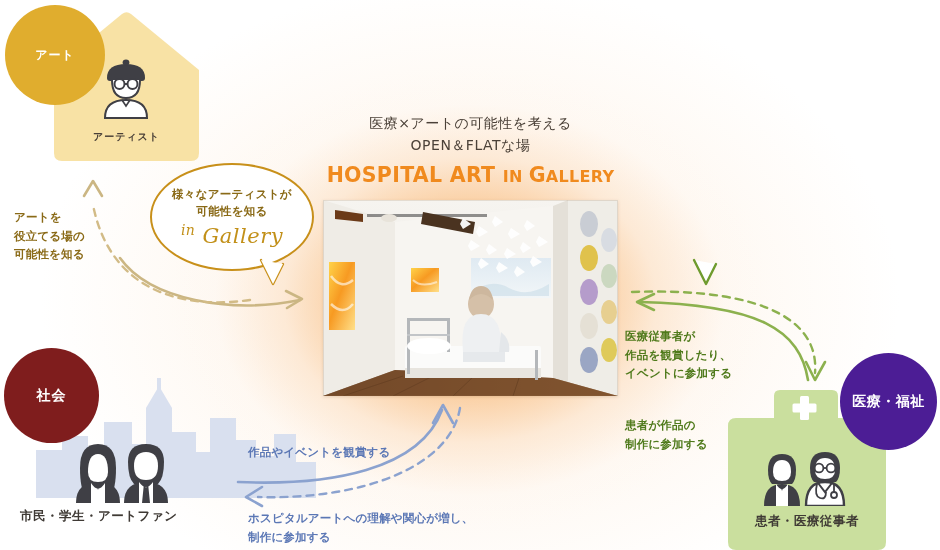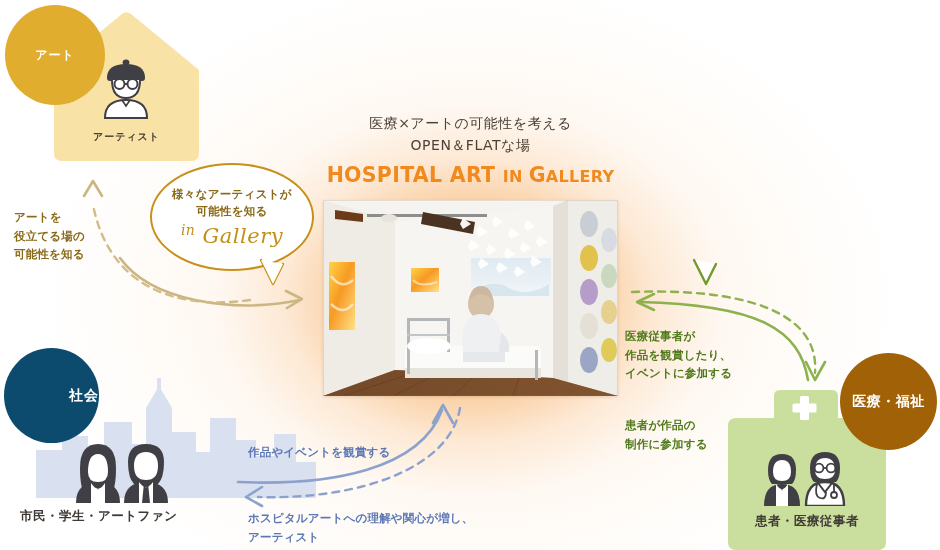--- a/index.html
+++ b/index.html
@@ -24,30 +24,30 @@
   .art-house{position:absolute;left:44px;top:8px;width:165px;height:155px;z-index:3;}
   .art-circle{position:absolute;left:5px;top:5px;width:100px;height:100px;border-radius:50%;
     background:#e0ad2e;z-index:5;display:flex;align-items:center;justify-content:center;}
   .art-circle span{color:#fff;font-size:12px;font-weight:bold;letter-spacing:1px;}
   .art-label{position:absolute;left:44px;top:130px;width:165px;text-align:center;
     font-size:10px;font-weight:bold;color:#4a4038;letter-spacing:1px;z-index:6;}
   .artist-icon{position:absolute;left:95px;top:58px;width:62px;height:62px;z-index:6;}
 
   
   .social-circle{position:absolute;left:4px;top:348px;width:95px;height:95px;border-radius:50%;
-    background:#0c4a6e;z-index:4;display:flex;align-items:center;justify-content:flex-end;}
+    background:#7f1d1d;z-index:4;display:flex;align-items:center;justify-content:center;}
   .social-circle span{color:#fff;font-size:14px;font-weight:bold;letter-spacing:1px;}
   .citizens-icon{position:absolute;left:74px;top:438px;width:100px;height:65px;z-index:5;}
   .citizens-label{position:absolute;left:20px;top:508px;width:210px;
     font-size:12.5px;font-weight:bold;color:#3f3a35;letter-spacing:.5px;z-index:6;}
 
   
   .hosp-shape{position:absolute;left:728px;top:388px;width:158px;height:162px;z-index:3;}
   .hosp-circle{position:absolute;left:840px;top:353px;width:97px;height:97px;border-radius:50%;
-    background:#a16207;z-index:5;display:flex;align-items:center;justify-content:center;}
+    background:#4c1d95;z-index:5;display:flex;align-items:center;justify-content:center;}
   .hosp-circle span{color:#fff;font-size:14px;font-weight:bold;letter-spacing:.5px;}
   .hosp-icon{position:absolute;left:762px;top:448px;width:92px;height:58px;z-index:6;}
   .hosp-label{position:absolute;left:722px;top:513px;width:170px;text-align:center;
     font-size:12.5px;font-weight:bold;color:#3f3a35;letter-spacing:.5px;z-index:6;}
 
   
   .center{position:absolute;left:323px;top:113px;width:295px;z-index:4;}
   .t1{text-align:center;font-size:14px;color:#4b4138;letter-spacing:.5px;line-height:1.55;font-weight:500;}
   .t2{text-align:center;font-size:14px;color:#4b4138;letter-spacing:.5px;line-height:1.5;font-weight:500;}
   .logo{text-align:center;font-size:20.5px;font-weight:bold;color:#f08a1e;
@@ -346,15 +346,15 @@
   <div class="cap cap-gold cap-art" style="white-space:pre-line;">アートを
 役立てる場の
 可能性を知る</div>
   <div class="cap cap-green cap-med1" style="white-space:pre-line;">医療従事者が
 作品を観賞したり、
 イベントに参加する</div>
   <div class="cap cap-green cap-med2" style="white-space:pre-line;">患者が作品の
 制作に参加する</div>
   <div class="cap cap-blue cap-soc1" style="white-space:pre-line;">作品やイベントを観賞する</div>
   <div class="cap cap-blue cap-soc2" style="white-space:pre-line;">ホスピタルアートへの理解や関心が増し、
-アーティスト</div>
+制作に参加する</div>
 
 </div>
 
 </body></html>

